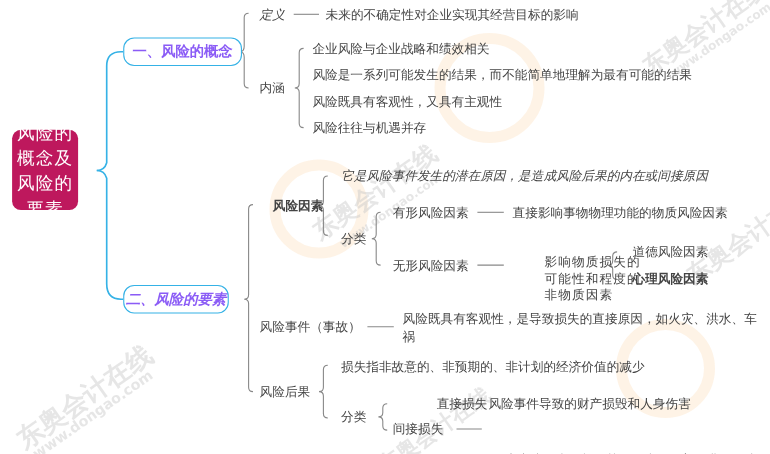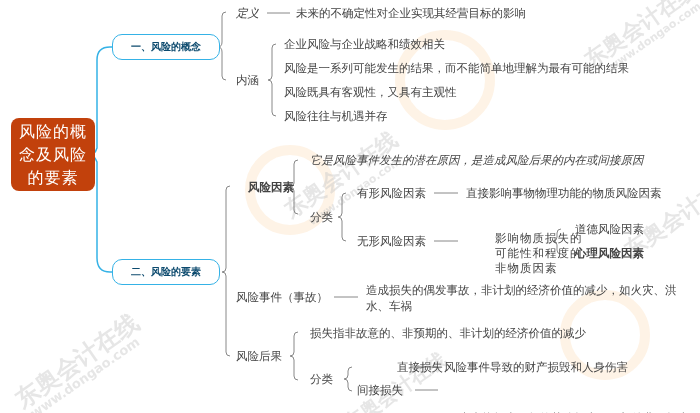--- a/index.html
+++ b/index.html
@@ -4,33 +4,33 @@
 <style>
   html, body { margin: 0; padding: 0; }
   body {
     width: 700px; height: 413px; position: relative; overflow: hidden;
     background: #ffffff;
     font-family: "DejaVu Serif", "Liberation Serif", serif;
     color: #333;
   }
   .abs { position: absolute; }
   .root {
-    left: 11px; top: 118px; width: 84px; height: 73px;
-    background: #c2410c; border-radius: 8px;
+    left: 11px; top: 118px; width: 60px; height: 73px;
+    background: #be185d; border-radius: 8px;
     color: #fff; font-family: "DejaVu Sans", "Liberation Sans", sans-serif;
     font-size: 16px; line-height: 23px; text-align: center;
     display: flex; align-items: center; justify-content: center;
     padding: 0 3px; box-sizing: border-box;
     letter-spacing: 1px;
   }
   .branch {
     height: 26px; border: 1.5px solid #35b2e6; border-radius: 10px;
     background: #fff; box-sizing: border-box;
     font-family: "DejaVu Sans", "Liberation Sans", sans-serif;
-    font-size: 10px; font-weight: bold; color: #0c4a6e;
+    font-size: 13px; font-weight: bold; color: #8b5cf6;
     display: flex; align-items: center; justify-content: center;
     white-space: nowrap;
   }
   .t {
     font-size: 11.5px; color: #444; white-space: nowrap; line-height: 15px;
   }
   .wrap { white-space: normal; }
   svg.lines { position: absolute; left: 0; top: 0; }
   .wm {
     position: absolute; color: rgba(200,200,200,0.45);
@@ -98,36 +98,36 @@
   <span>一、风险的概念</span>
 </div>
 <div class="abs t" style="left:236px;top:6px;font-style:italic;">定义</div>
 <div class="abs t" style="left:296px;top:6px;">未来的不确定性对企业实现其经营目标的影响</div>
 <div class="abs t" style="left:236px;top:73px;">内涵</div>
 <div class="abs t" style="left:284px;top:37px;">企业风险与企业战略和绩效相关</div>
 <div class="abs t" style="left:284px;top:61px;">风险是一系列可能发生的结果，而不能简单地理解为最有可能的结果</div>
 <div class="abs t" style="left:284px;top:85px;">风险既具有客观性，又具有主观性</div>
 <div class="abs t" style="left:284px;top:109px;">风险往往与机遇并存</div>
 
-<div class="abs branch" style="left:112px;top:259px;width:108px;">
+<div class="abs branch" style="left:112px;top:259px;width:96px;font-style:italic;">
   <span>二、风险的要素</span>
 </div>
 
 <div class="abs t" style="left:248px;top:180px;font-weight:bold;">风险因素</div>
 <div class="abs t" style="left:310px;top:153px;font-style:italic;">它是风险事件发生的潜在原因，是造成风险后果的内在或间接原因</div>
 <div class="abs t" style="left:310px;top:210px;">分类</div>
 <div class="abs t" style="left:357px;top:186px;">有形风险因素</div>
 <div class="abs t" style="left:466px;top:186px;">直接影响事物物理功能的物质风险因素</div>
 <div class="abs t" style="left:357px;top:234px;text-align:center;">无形风险因素</div>
 <div class="abs t wrap" style="left:464px;top:231px;width:90px;letter-spacing:1px;margin-left:31px;">影响物质损失的可能性和程度的非物质因素</div>
 <div class="abs t" style="left:575px;top:222px;">道德风险因素</div>
 <div class="abs t" style="left:575px;top:246px;font-weight:bold;">心理风险因素</div>
 
 <div class="abs t" style="left:236px;top:290px;">风险事件（事故）</div>
-<div class="abs t wrap" style="left:366px;top:282px;width:325px;line-height:16px;">造成损失的偶发事故，非计划的经济价值的减少，如火灾、洪水、车祸</div>
+<div class="abs t wrap" style="left:366px;top:282px;width:325px;line-height:16px;">风险既具有客观性，是导致损失的直接原因，如火灾、洪水、车祸</div>
 
 <div class="abs t" style="left:236px;top:349px;">风险后果</div>
 <div class="abs t" style="left:310px;top:326px;">损失指非故意的、非预期的、非计划的经济价值的减少</div>
 <div class="abs t" style="left:310px;top:372px;">分类</div>
 <div class="abs t" style="left:357px;top:360px;margin-left:40px;">直接损失</div>
 <div class="abs t" style="left:444px;top:360px;">风险事件导致的财产损毁和人身伤害</div>
 <div class="abs t" style="left:357px;top:383px;">间接损失</div>
 <div class="abs t" style="left:459px;top:383px;margin-top:28px;">由直接损失引起的其他损失，如额外费用损失</div>
 
 </body></html>

